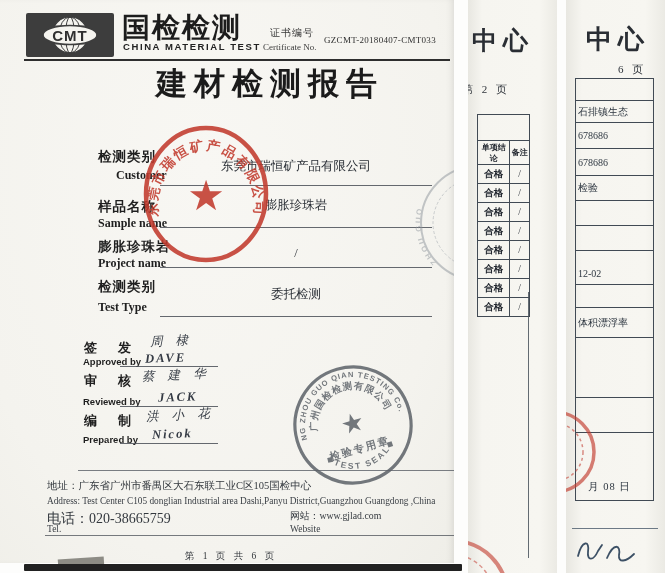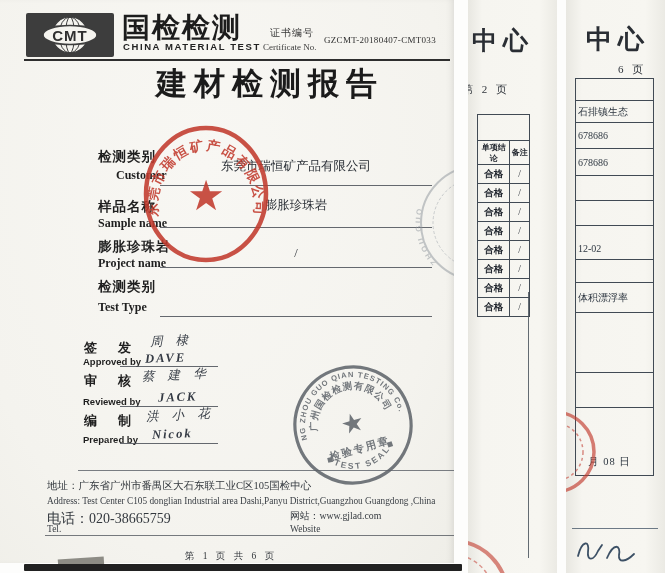--- a/index.html
+++ b/index.html
@@ -107,20 +107,21 @@
     <div class="abs fvalue" style="top:197px;">膨胀珍珠岩</div>
     <div class="abs fline" style="top:227px;"></div>
 
     <div class="abs flabel-cn" style="left:98px;top:238px;">膨胀珍珠岩</div>
     <div class="abs flabel-en" style="left:98px;top:256px;">Project name</div>
     <div class="abs fvalue" style="top:246px;">/</div>
     <div class="abs fline" style="top:267px;"></div>
 
     <div class="abs flabel-cn" style="left:98px;top:278px;">检测类别</div>
     <div class="abs flabel-en" style="left:98px;top:300px;">Test Type</div>
+    <div class="abs fvalue" style="top:286px;">委托检测</div>
     <div class="abs fline" style="top:316px;"></div>
 
     <div class="abs slabel-cn" style="left:84px;top:339px;">签　发</div>
     <div class="abs hand" style="left:150px;top:333px;">周 棣</div>
     <div class="abs slabel-en" style="left:83px;top:356px;">Approved by</div>
     <div class="abs hand-en" style="left:145px;top:351px;">DAVE</div>
     <div class="abs sline" style="left:120px;top:366px;width:98px;"></div>
 
     <div class="abs slabel-cn" style="left:84px;top:372px;text-align:right;">审　核</div>
     <div class="abs hand" style="left:142px;top:367px;">蔡 建 华</div>
@@ -243,20 +244,21 @@
 
   <div class="page strip strip3">
     <div class="abs strip-head" style="left:20px;top:22px;font-size:26px;">中心</div>
     <div class="abs strip-pg" style="left:52px;top:62px;">6 页</div>
 
     <div class="abs t3">
       <div class="t3-row" style="height:22px;"></div>
       <div class="t3-row" style="height:22px;">石排镇生态</div>
       <div class="t3-row" style="height:26px;">678686</div>
       <div class="t3-row" style="height:27px;">678686</div>
+      <div class="t3-row" style="height:25px;">检验</div>
       <div class="t3-row" style="height:25px;"></div>
       <div class="t3-row" style="height:25px;"></div>
       <div class="t3-row" style="height:22px;margin-top:12px;">12-02</div>
       <div class="t3-row" style="height:23px;"></div>
       <div class="t3-row" style="height:30px;">体积漂浮率</div>
       <div class="t3-row" style="height:60px;"></div>
       <div class="t3-row" style="height:35px;"></div>
       <div class="t3-row t3-date" style="height:68px;">
         <span class="dtxt">月 08 日</span>
       </div>

